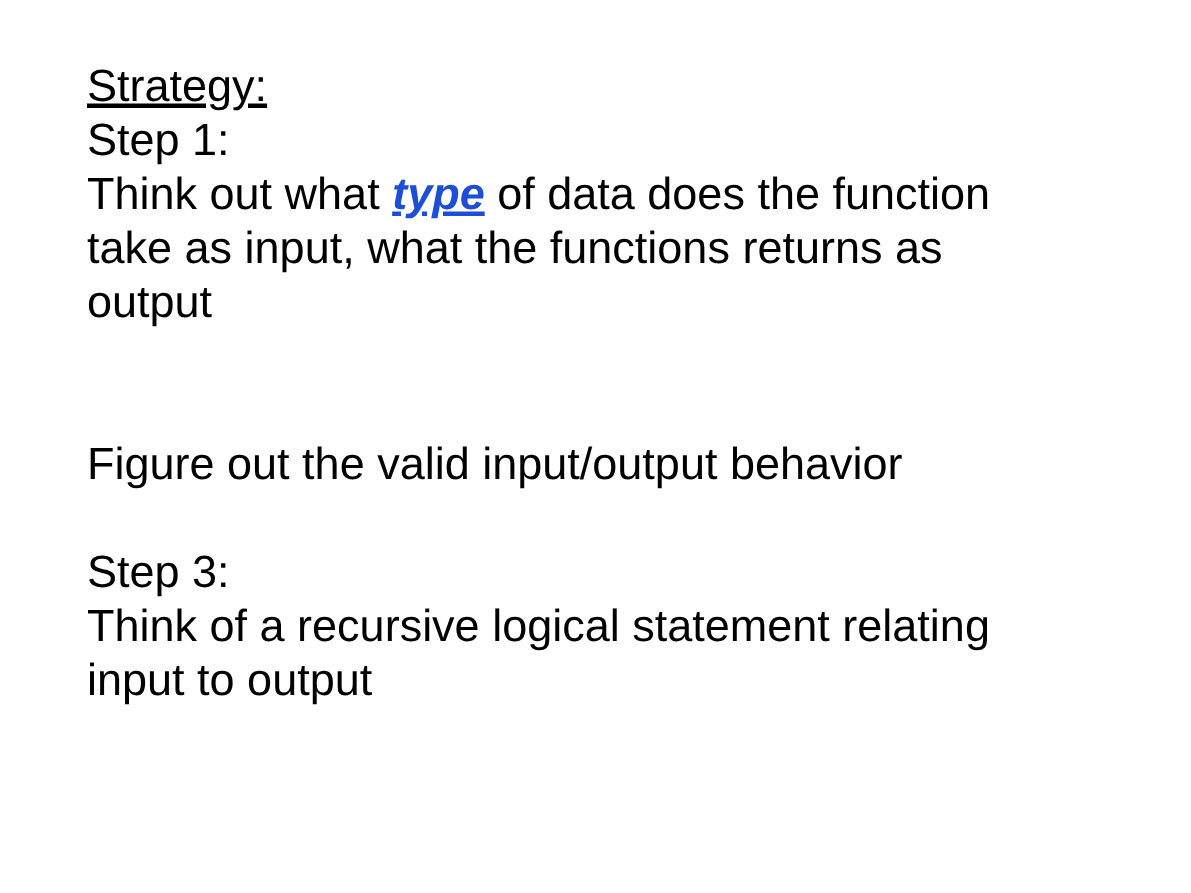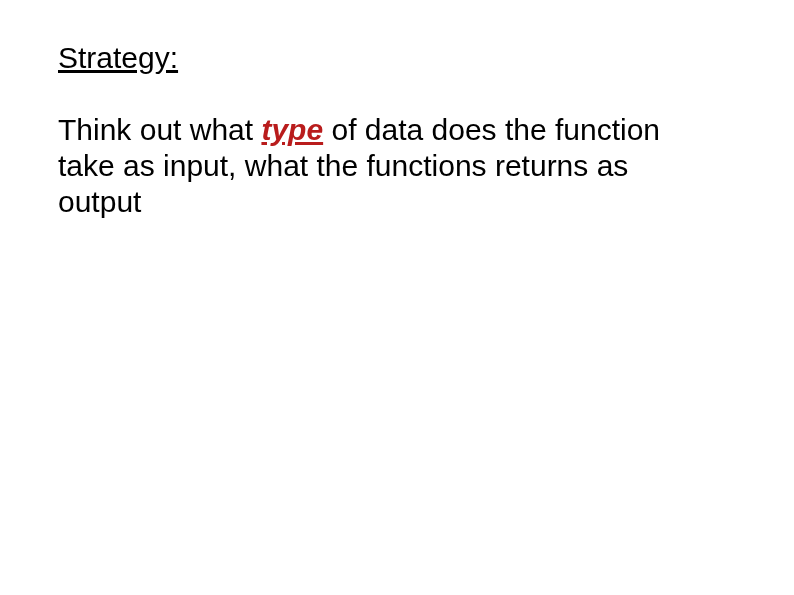--- a/index.html
+++ b/index.html
@@ -22,35 +22,40 @@
     font-size: 30px;
     line-height: 1.2;
     color: #000000;
     margin-bottom: 36px;
     max-width: 640px;
   }
   .heading {
     text-decoration: underline;
   }
   .type-red {
-    color: #b91c1c;
+    color: #1d4ed8;
     font-style: italic;
     font-weight: bold;
     text-decoration: underline;
   }
 </style>
 </head>
 <body>
 
 <div class="page">
 
   <div class="block">
     <span class="heading">Strategy:</span><br>
-    <br>
+    <span>Step 1:</span><br>
     <span>Think out what </span><span class="type-red">type</span><span> of data does the function take as input, what the functions returns as output</span>
   </div>
 
   <div class="block">
     <br>
+    <span>Figure out the valid input/output behavior</span>
   </div>
 
+  <div class="block">
+    <span>Step 3:</span><br>
+    <span>Think of a recursive logical statement relating input to output</span>
+  </div>
 
 </div>
 
 </body></html>

